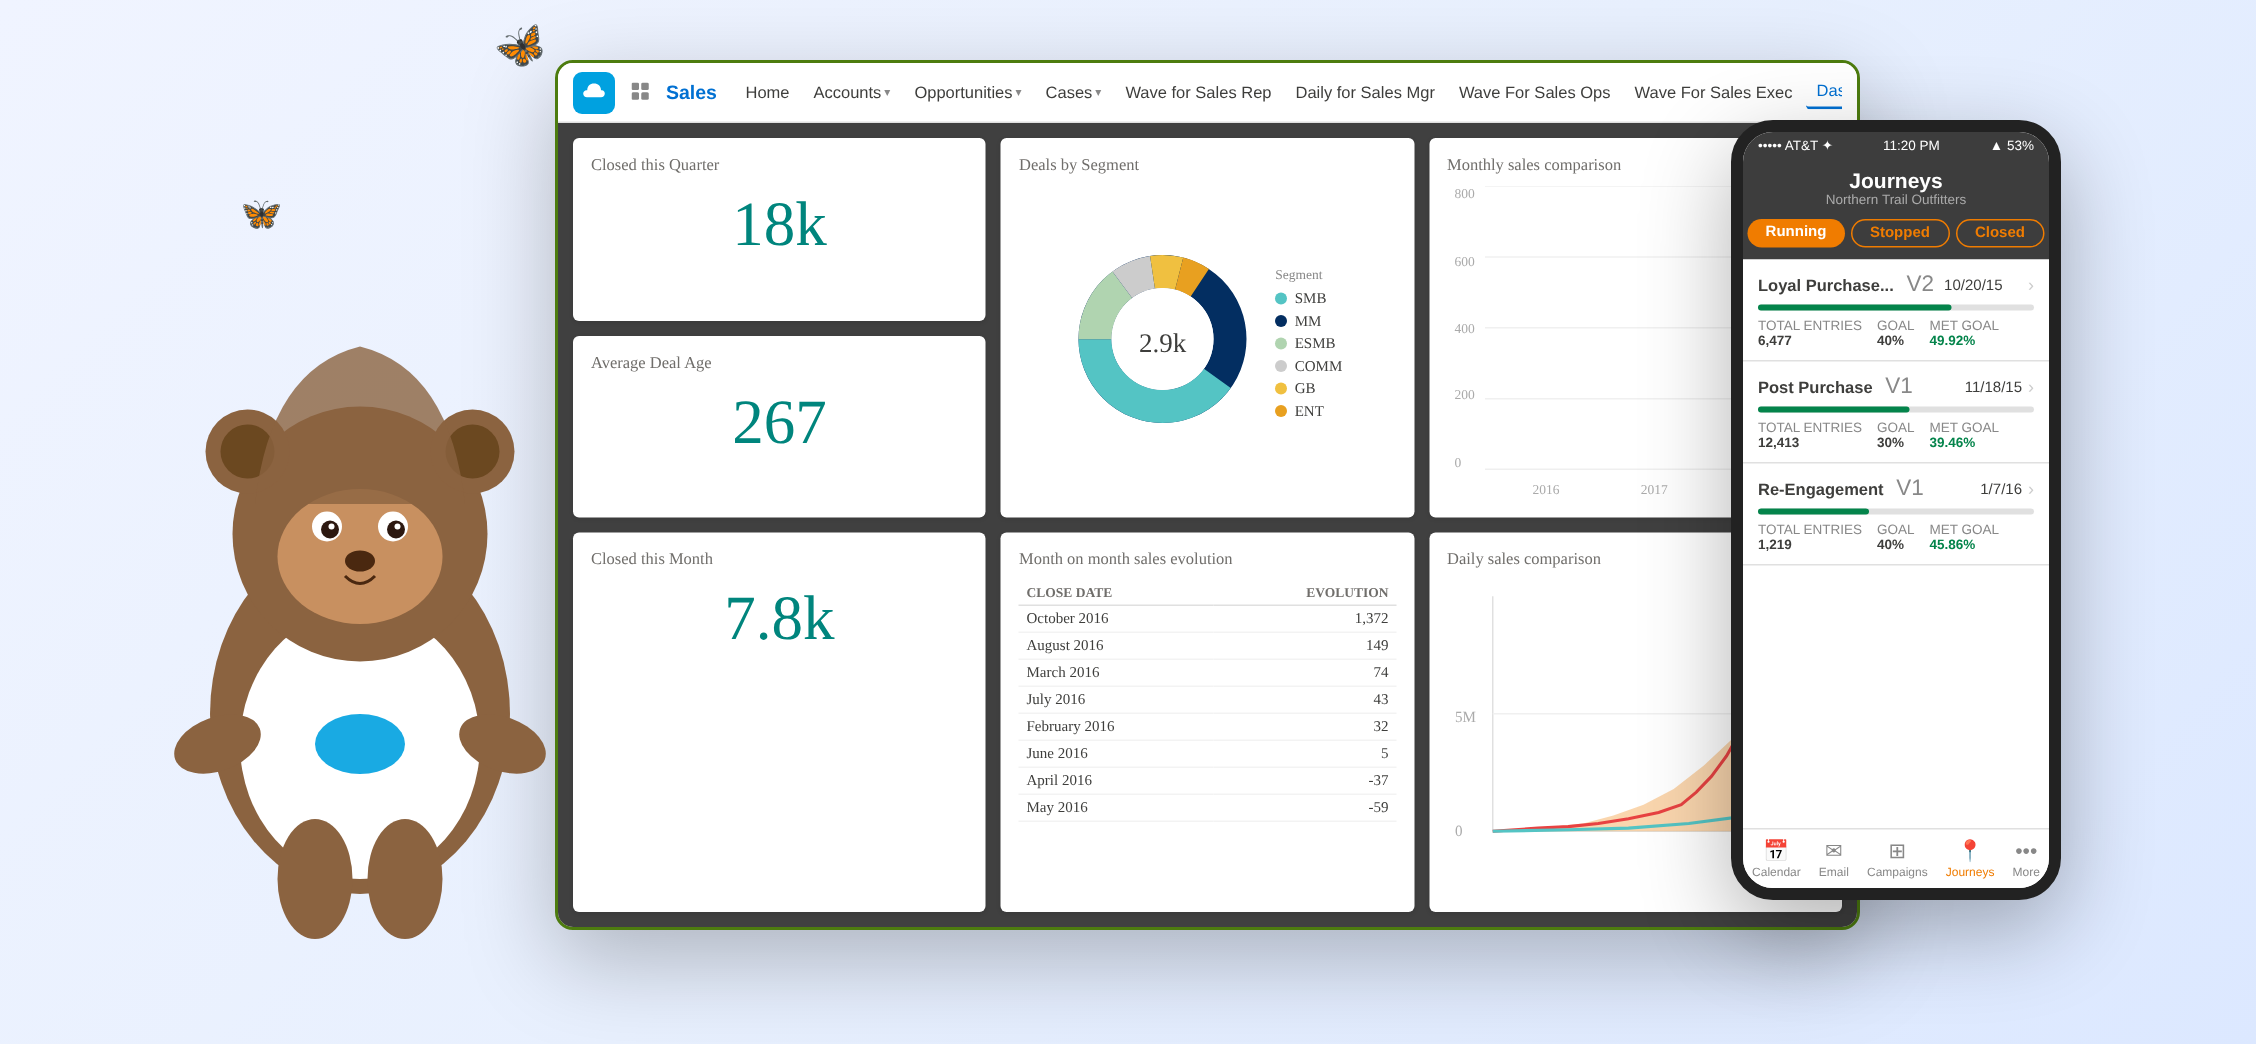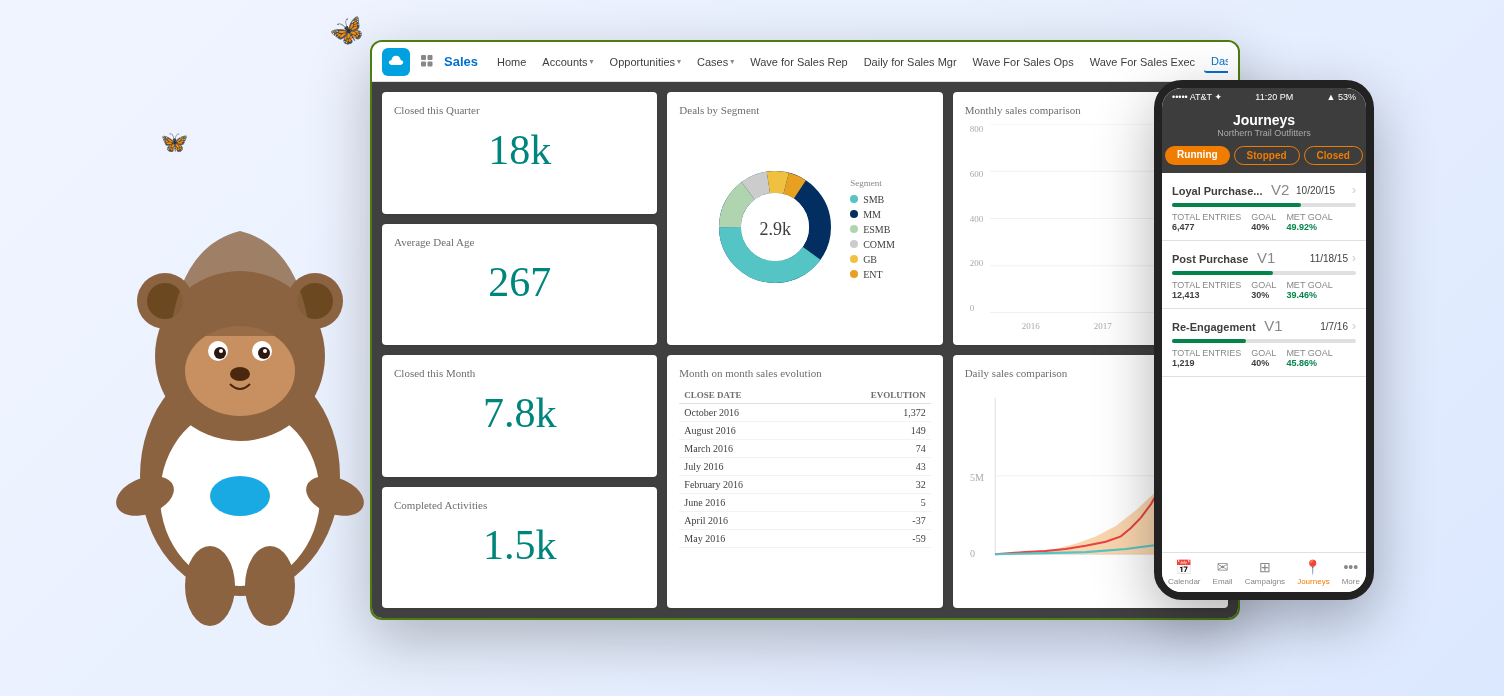--- a/index.html
+++ b/index.html
@@ -658,24 +658,20 @@
               <span>2018</span>
             </div>
           </div>
         </div>
       </div>
 
       <div class="kpi-col">
         <div class="kpi-card">
           <div class="card-title">Closed this Month</div>
           <div class="card-value">7.8k</div>
-        </div>
-        <div class="kpi-card">
-          <div class="card-title">Completed Activities</div>
-          <div class="card-value">1.5k</div>
         </div>
       </div>
 
       <div class="card table-card">
         <div class="card-title">Month on month sales evolution</div>
         <table>
           <thead>
             <tr>
               <th>CLOSE DATE</th>
               <th>EVOLUTION</th>

